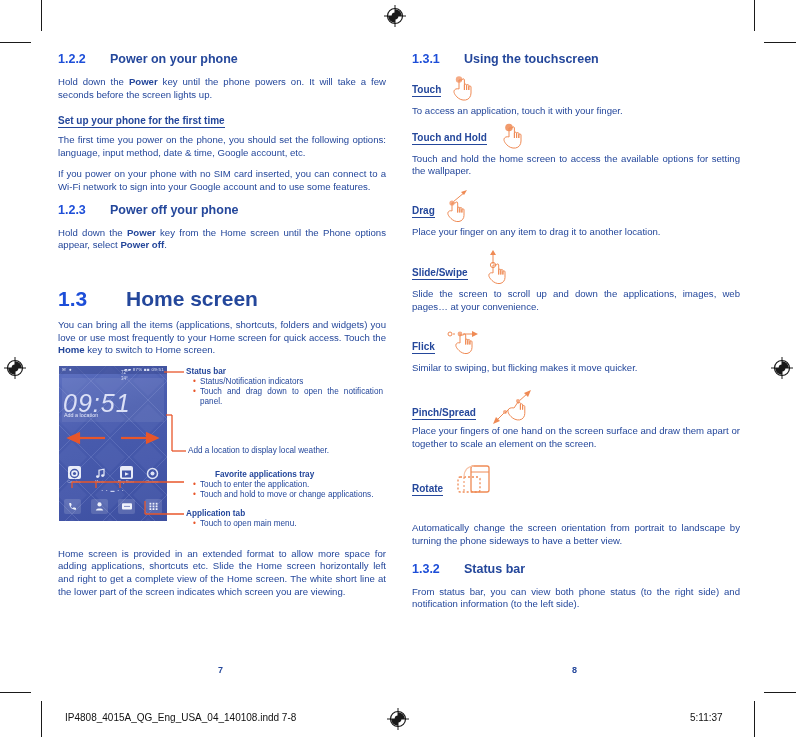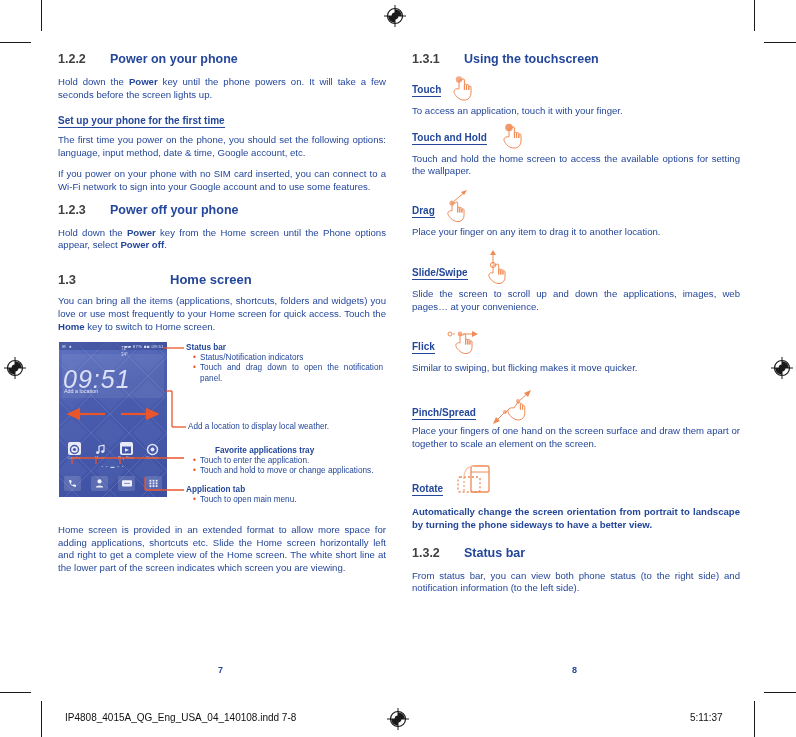--- a/index.html
+++ b/index.html
@@ -44,28 +44,27 @@
 
   h3.sec {
     margin: 0 0 9px 0;
     font-size: 12.5px;
     font-weight: bold;
     line-height: 1.2;
     color: #24479b;
     display: flex;
   }
   h3.sec .num {
-    color: #404040;
+    color: #1d4ed8;
     width: 52px;
     flex: 0 0 52px;
   }
   h3.sec.big {
-    font-size: 13px;
-    margin: 20px 0 8px 0;
-    gap: 44px;
+    font-size: 21px;
+    margin: 34px 0 8px 0;
   }
   h3.sec.big .num { width: 68px; flex: 0 0 68px; }
 
   p.body {
     margin: 0 0 9px 0;
     font-size: 9.6px;
     line-height: 12.6px;
     text-align: justify;
     color: #24479b;
   }
@@ -546,21 +545,21 @@
       <span class="gesture-icon" style="left:42px;bottom:-7px;">
         <svg width="40" height="36" viewBox="0 0 40 36">
           <rect x="17" y="3" width="18" height="26" rx="2" fill="none" stroke="#ef8a54" stroke-width="1.3"></rect>
           <line x1="17" y1="9" x2="35" y2="9" stroke="#ef8a54" stroke-width="1"></line>
           <rect x="4" y="14" width="22" height="15" rx="2" fill="none" stroke="#ef8a54" stroke-width="1.3" stroke-dasharray="2,2"></rect>
           <line x1="10" y1="14" x2="10" y2="29" stroke="#ef8a54" stroke-width="1" stroke-dasharray="2,2"></line>
           <path d="M10 14 C10 7 14 3 20 3" fill="none" stroke="#f7c4a8" stroke-width="1.2"></path>
         </svg>
       </span>
     </div>
-    <p class="body" style="margin-top:10px;font-weight:bold;">Automatically change the screen orientation from portrait to landscape by turning the phone sideways to have a better view.</p>
+    <p class="body" style="margin-top:26px;">Automatically change the screen orientation from portrait to landscape by turning the phone sideways to have a better view.</p>
 
     <h3 class="sec" style="margin-top:14px;">
       <span class="num">1.3.2</span>
       <span>Status bar</span>
     </h3>
     <p class="body">From status bar, you can view both phone status (to the right side) and notification information (to the left side).</p>
   </div>
 
   <div class="pagenum" style="left:218px;top:665px;">7</div>
   <div class="pagenum" style="left:572px;top:665px;">8</div>

